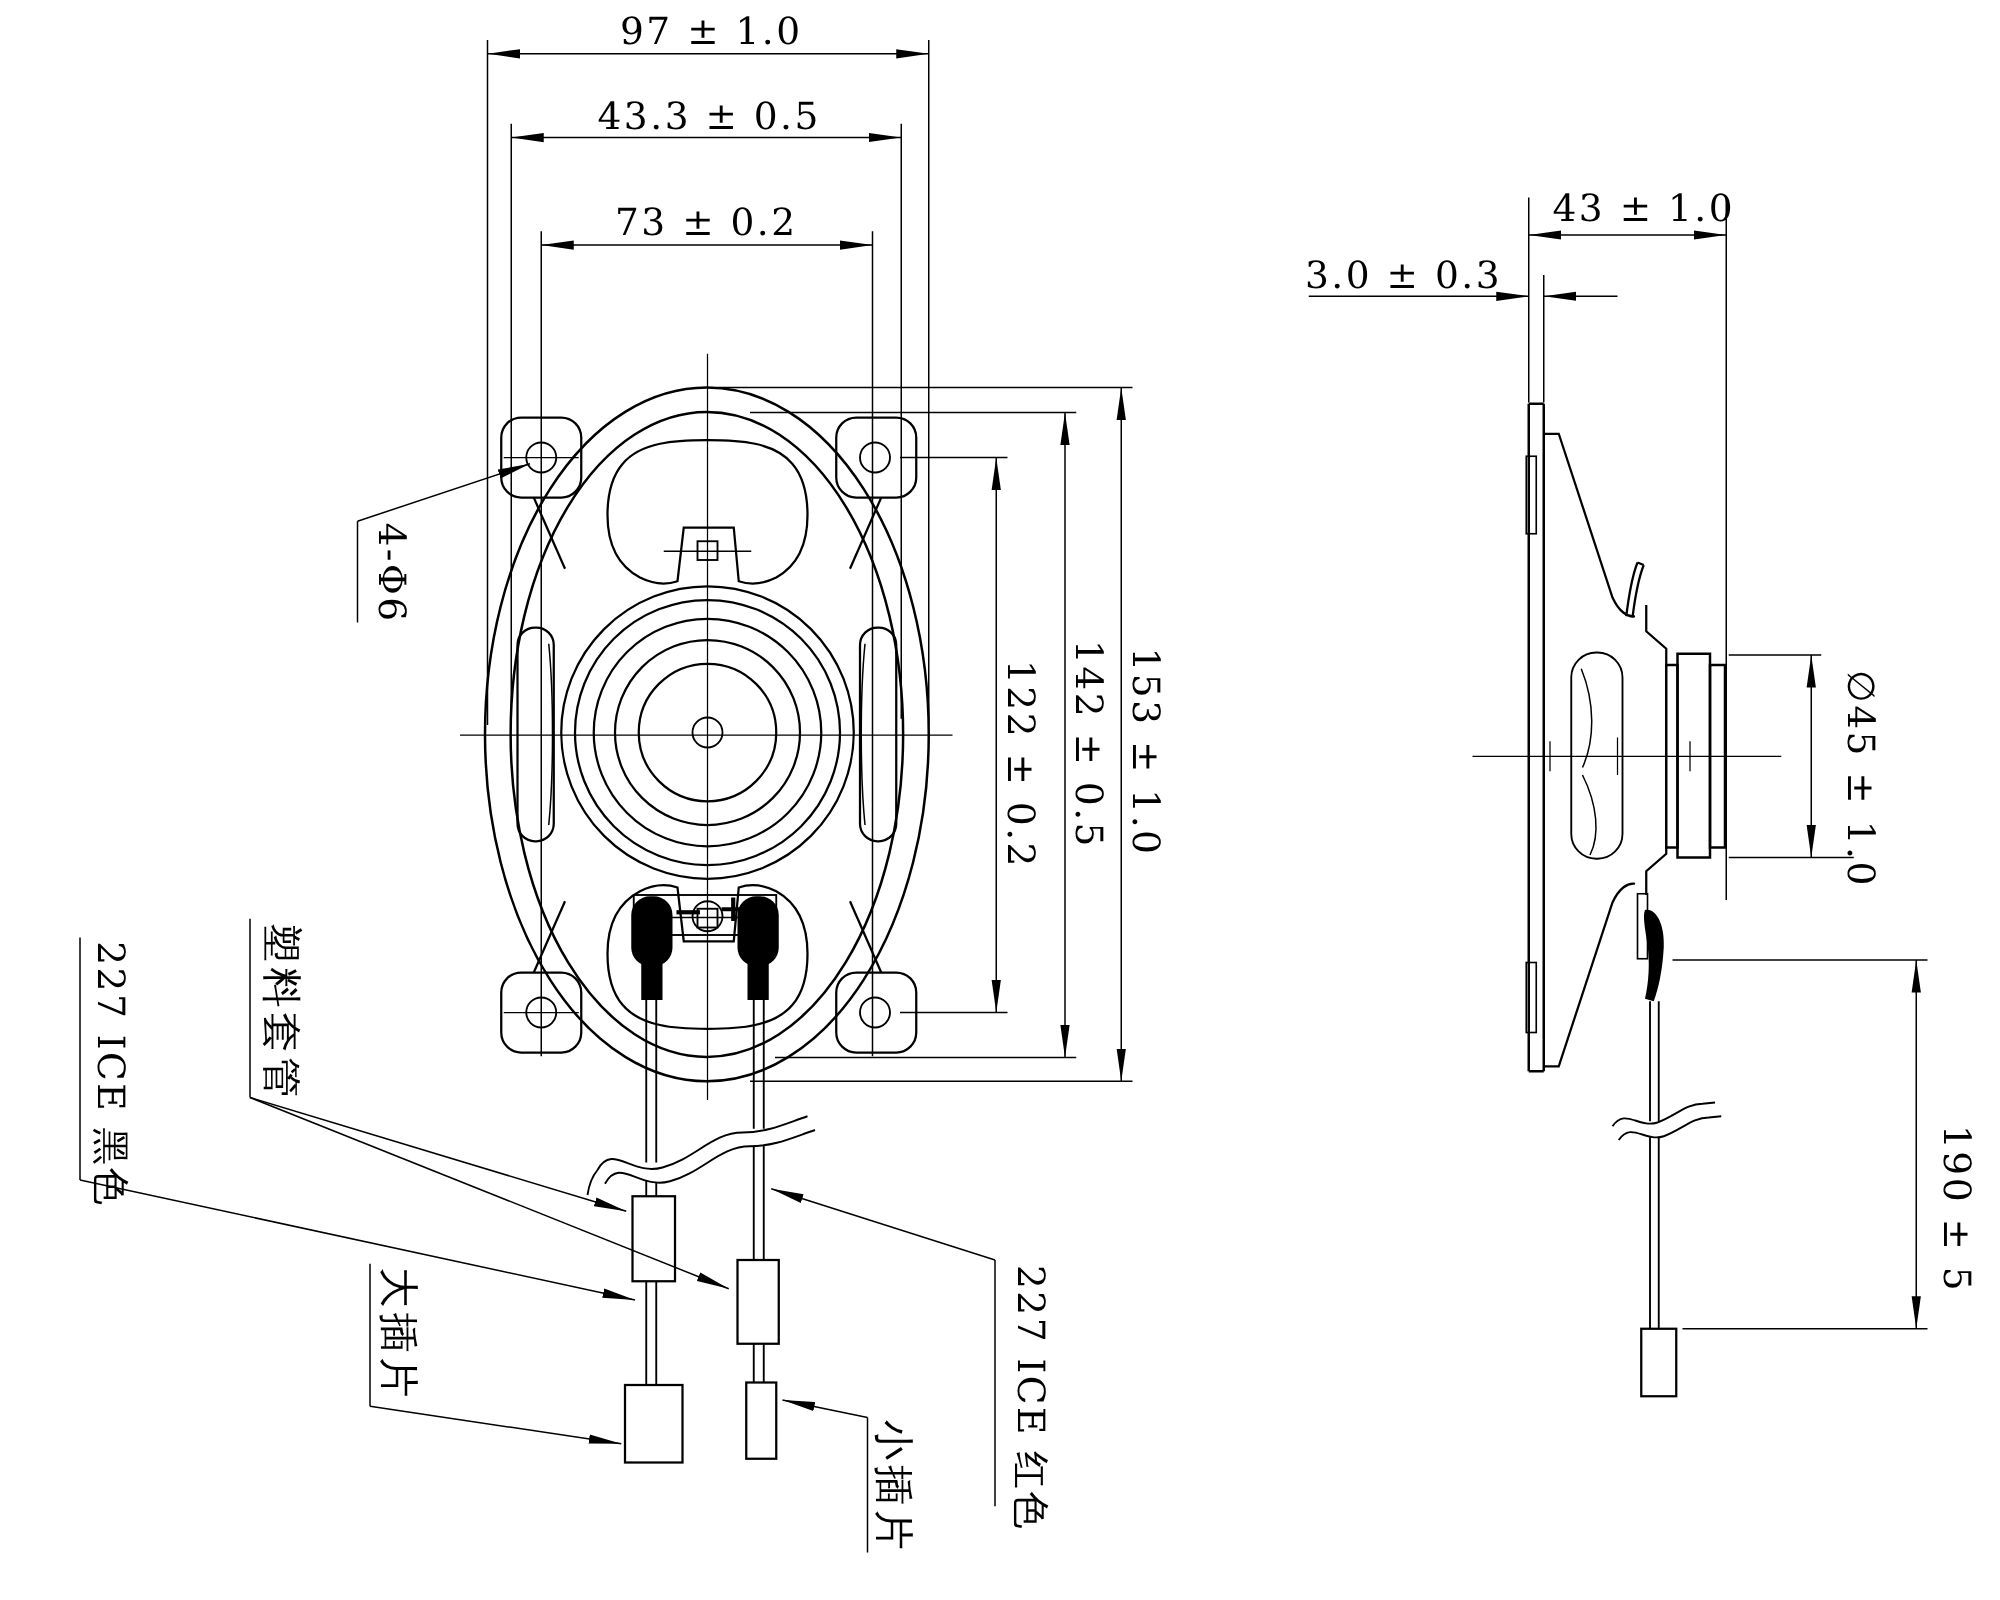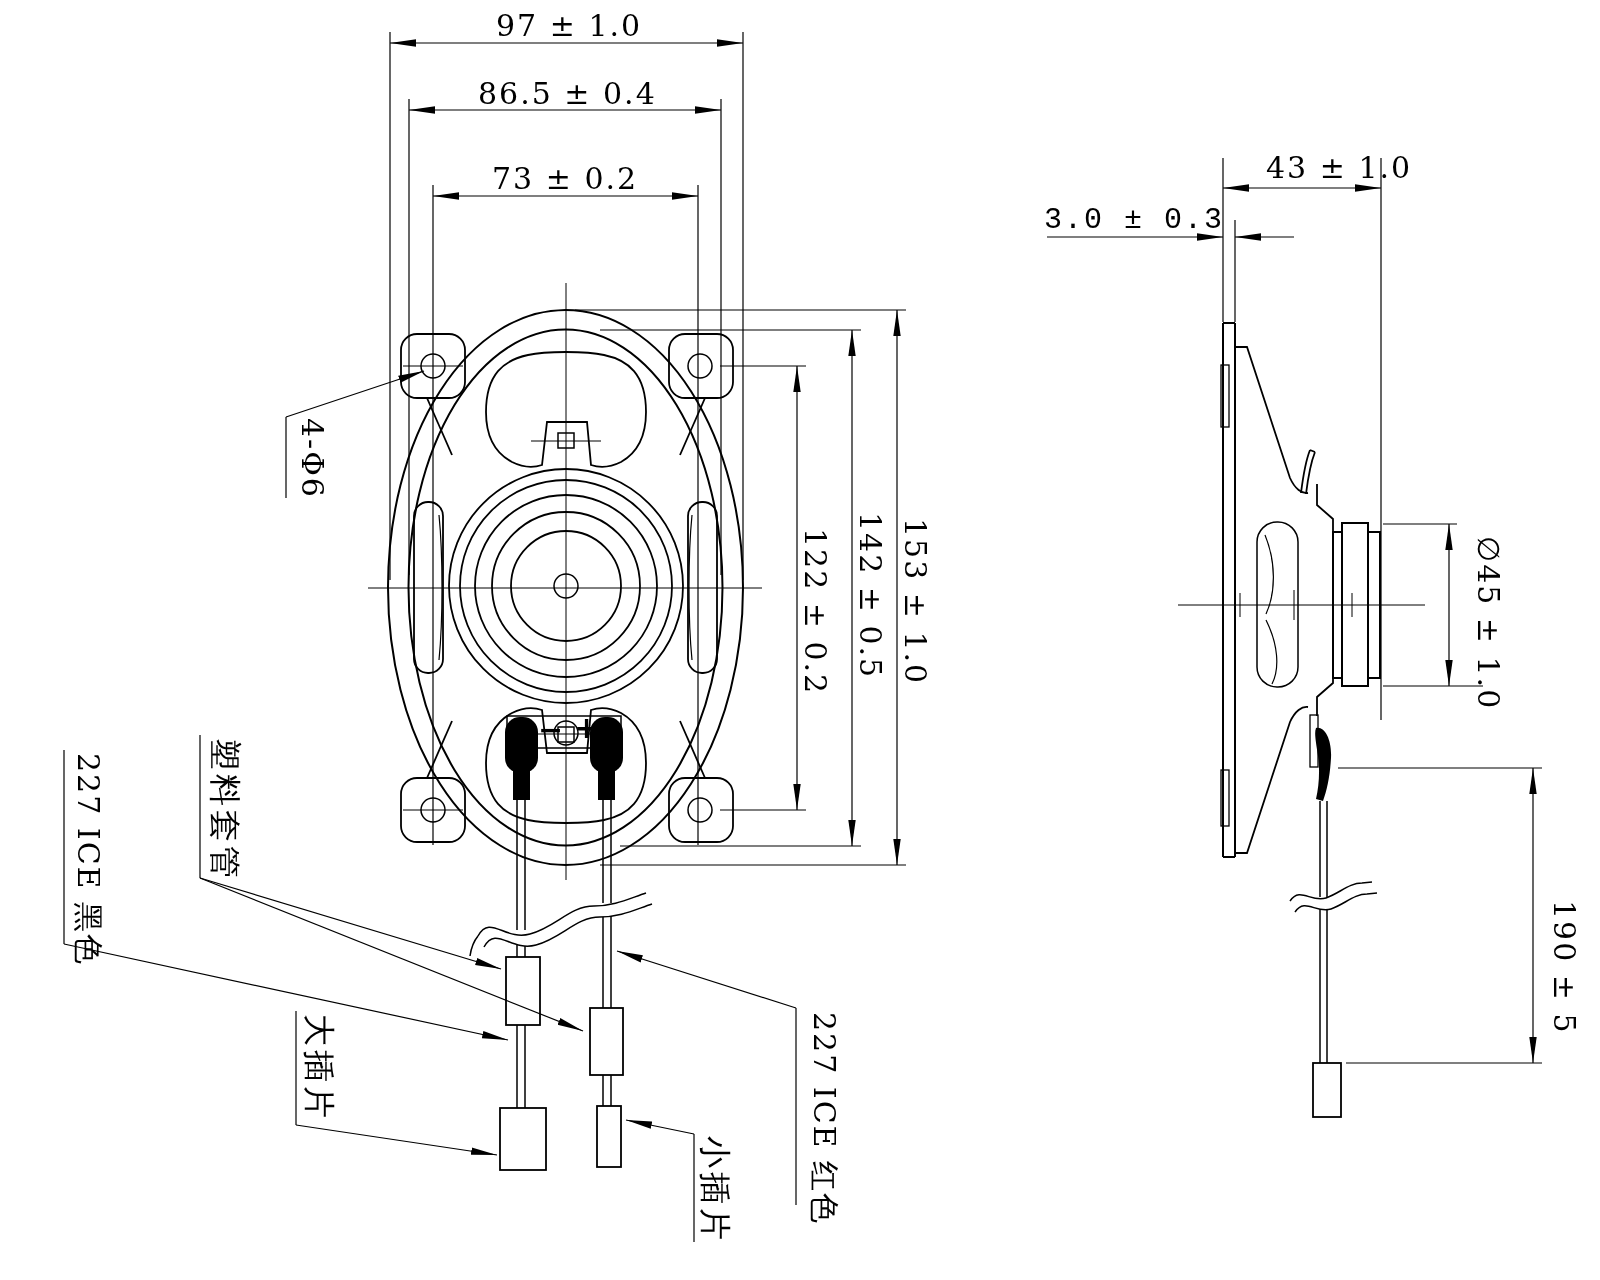--- a/index.html
+++ b/index.html
@@ -231,24 +231,24 @@
     <line x1="296" y1="1125" x2="497" y2="1155" marker-end="url(#arr)"></line>
     <line x1="296" y1="1011" x2="296" y2="1125"></line>
     <line x1="694" y1="1134" x2="626" y2="1120" marker-end="url(#arr)"></line>
     <line x1="694" y1="1134" x2="694" y2="1242"></line>
     <line x1="796" y1="1008" x2="617" y2="951" marker-end="url(#arr)"></line>
     <line x1="796" y1="1008" x2="796" y2="1205"></line>
   </g>
 </svg>
 
 <div class="dimtext" style="left:496px;top:8px;">97 ± 1.0</div>
-<div class="dimtext" style="left:478px;top:76px;">86.5 ± 0.4</div>
+<div class="dimtext" style="left:478px;top:76px;">43.3 ± 0.5</div>
 <div class="dimtext" style="left:492px;top:161px;text-align:center;">73 ± 0.2</div>
-<div class="dimtext" style="left:1242px;top:150px;margin-left:24px;">43 ± 1.0</div>
-<div class="dimtext" style="left:1044px;top:203px;font-family:Liberation Mono, monospace;">3.0 ± 0.3</div>
+<div class="dimtext" style="left:1242px;top:150px;">43 ± 1.0</div>
+<div class="dimtext" style="left:1044px;top:203px;">3.0 ± 0.3</div>
 
 <div class="dimtext vtext" style="left:833px;top:528px;">122 ± 0.2</div>
 <div class="dimtext vtext" style="left:888px;top:512px;">142 ± 0.5</div>
 <div class="dimtext vtext" style="left:933px;top:518px;">153 ± 1.0</div>
 <div class="dimtext vtext" style="left:1506px;top:536px;">∅45 ± 1.0</div>
 <div class="dimtext vtext" style="left:1582px;top:900px;">190 ± 5</div>
 <div class="dimtext vtext" style="left:330px;top:418px;">4-Φ6</div>
 
 <div class="dimtext vtext" style="left:108px;top:753px;">227 ICE 黑色</div>
 <div class="dimtext vtext cjk" style="left:246px;top:738px;">塑料套管</div>

